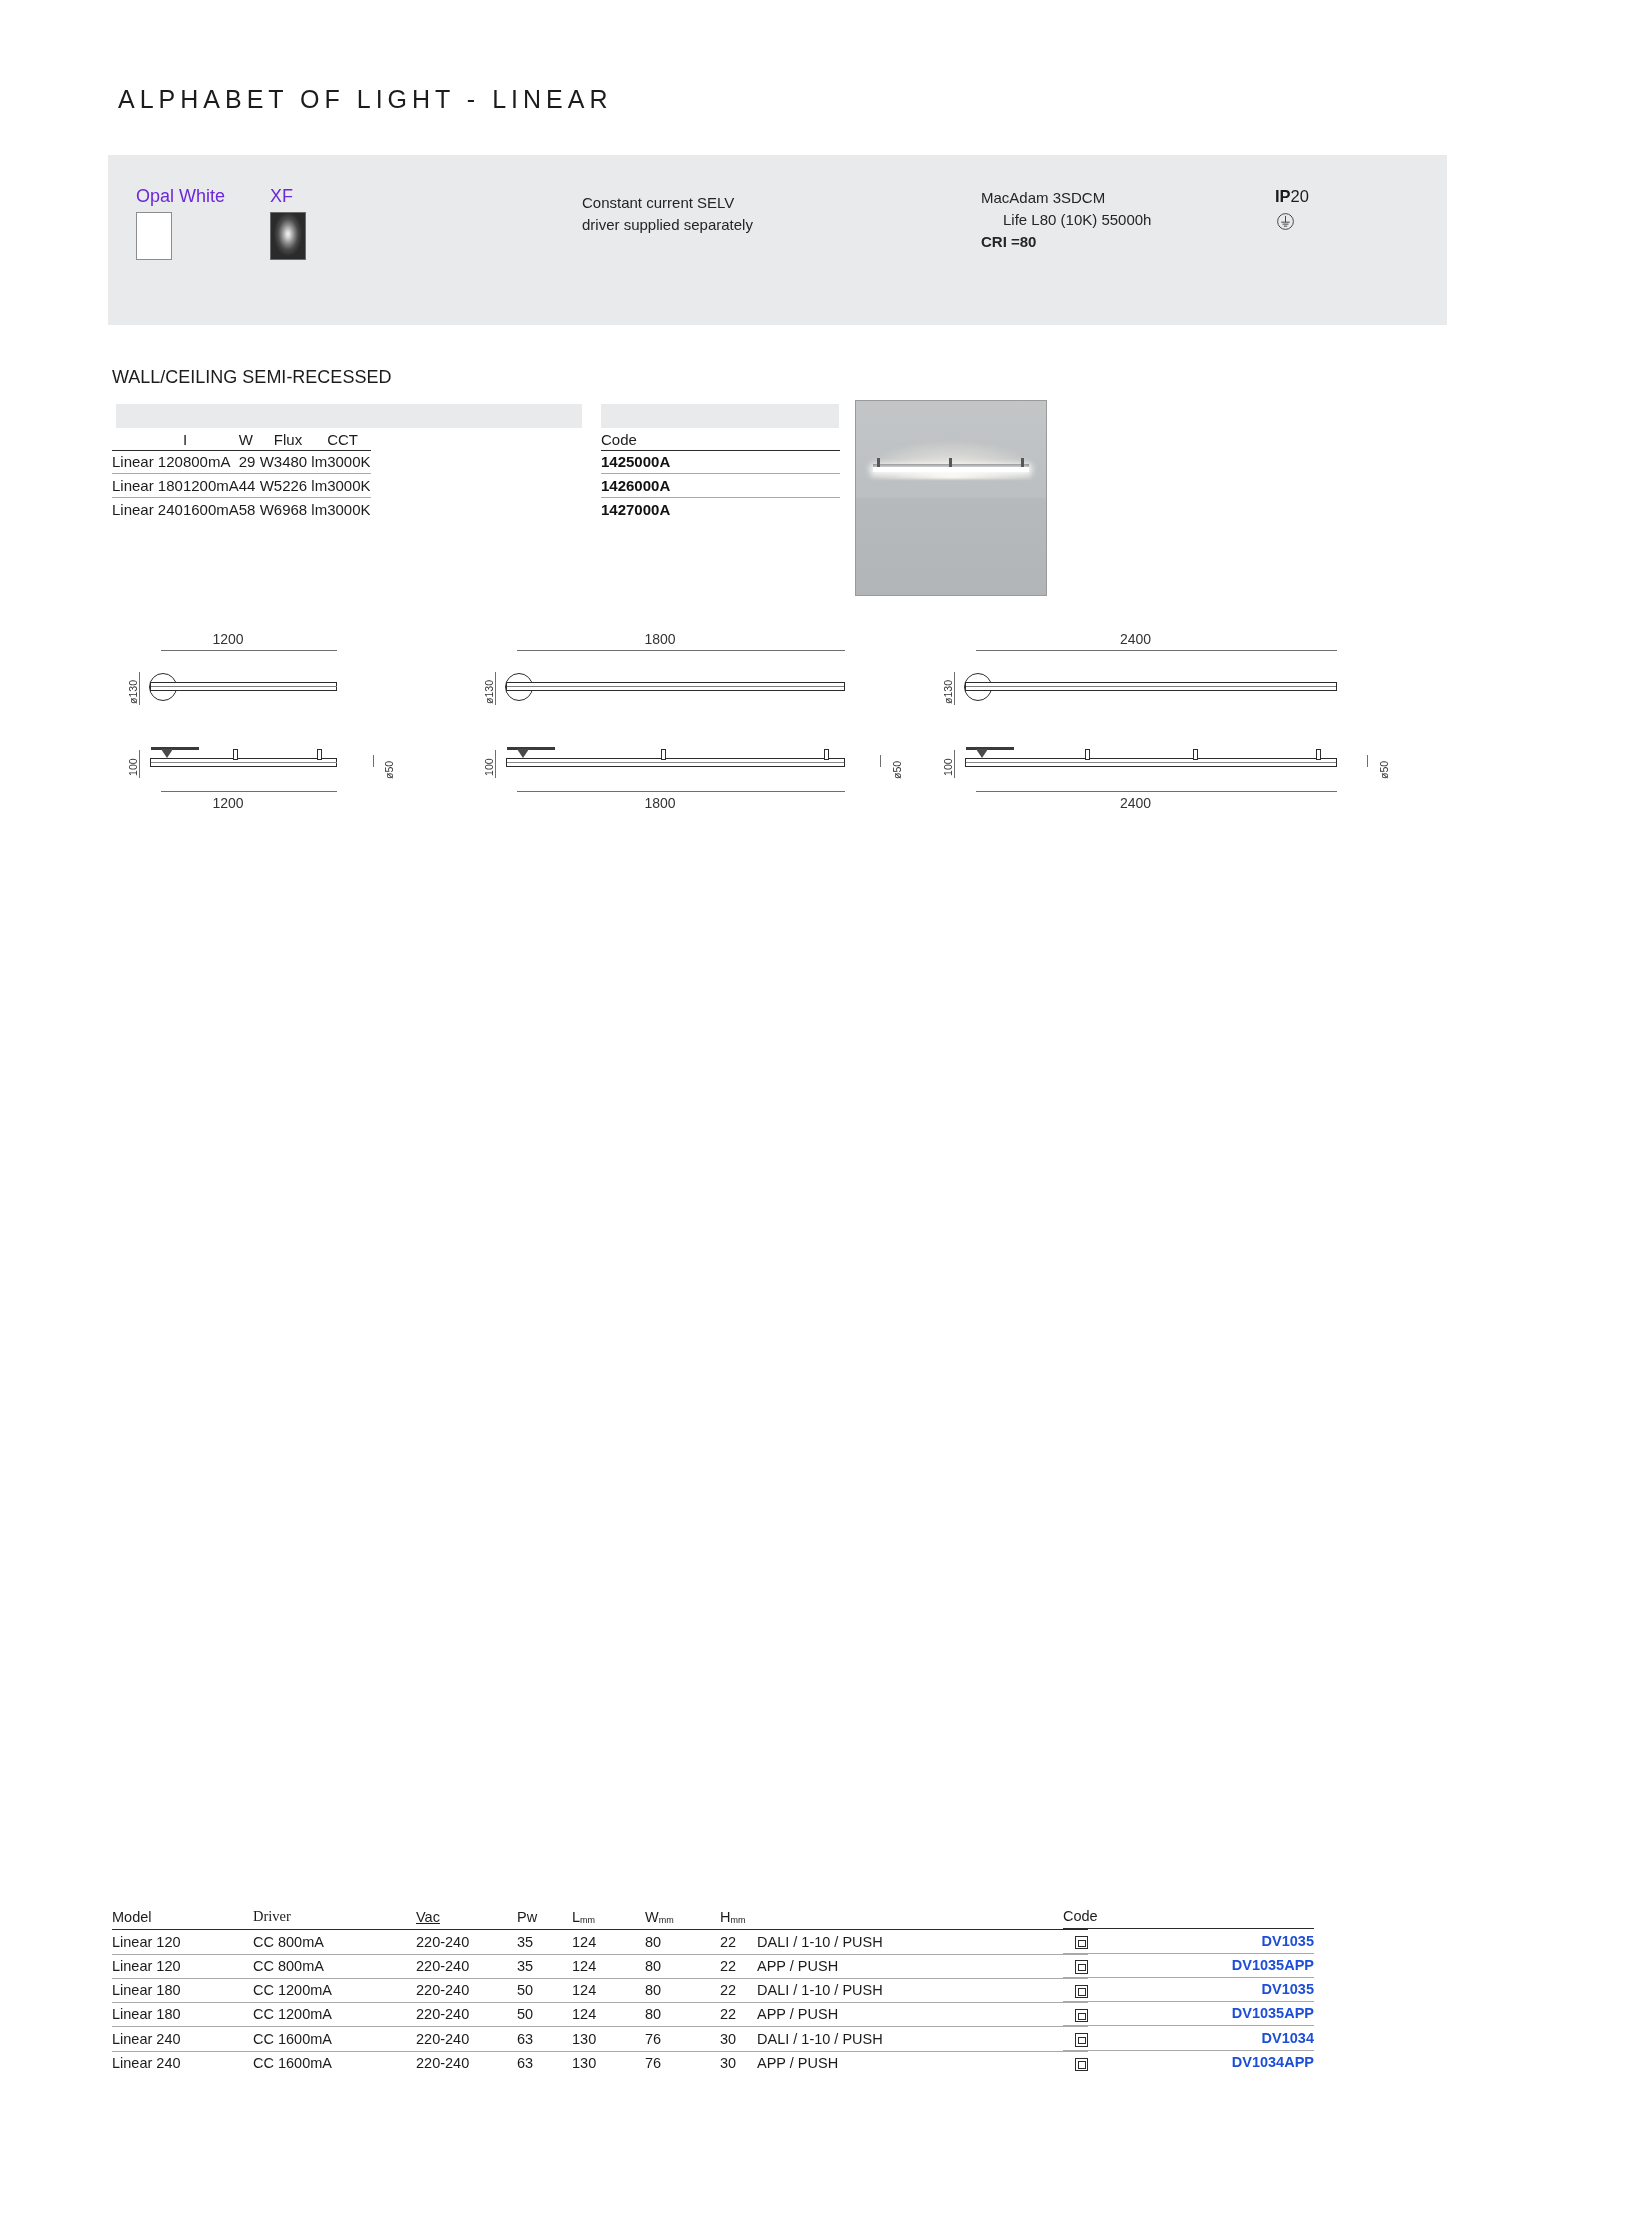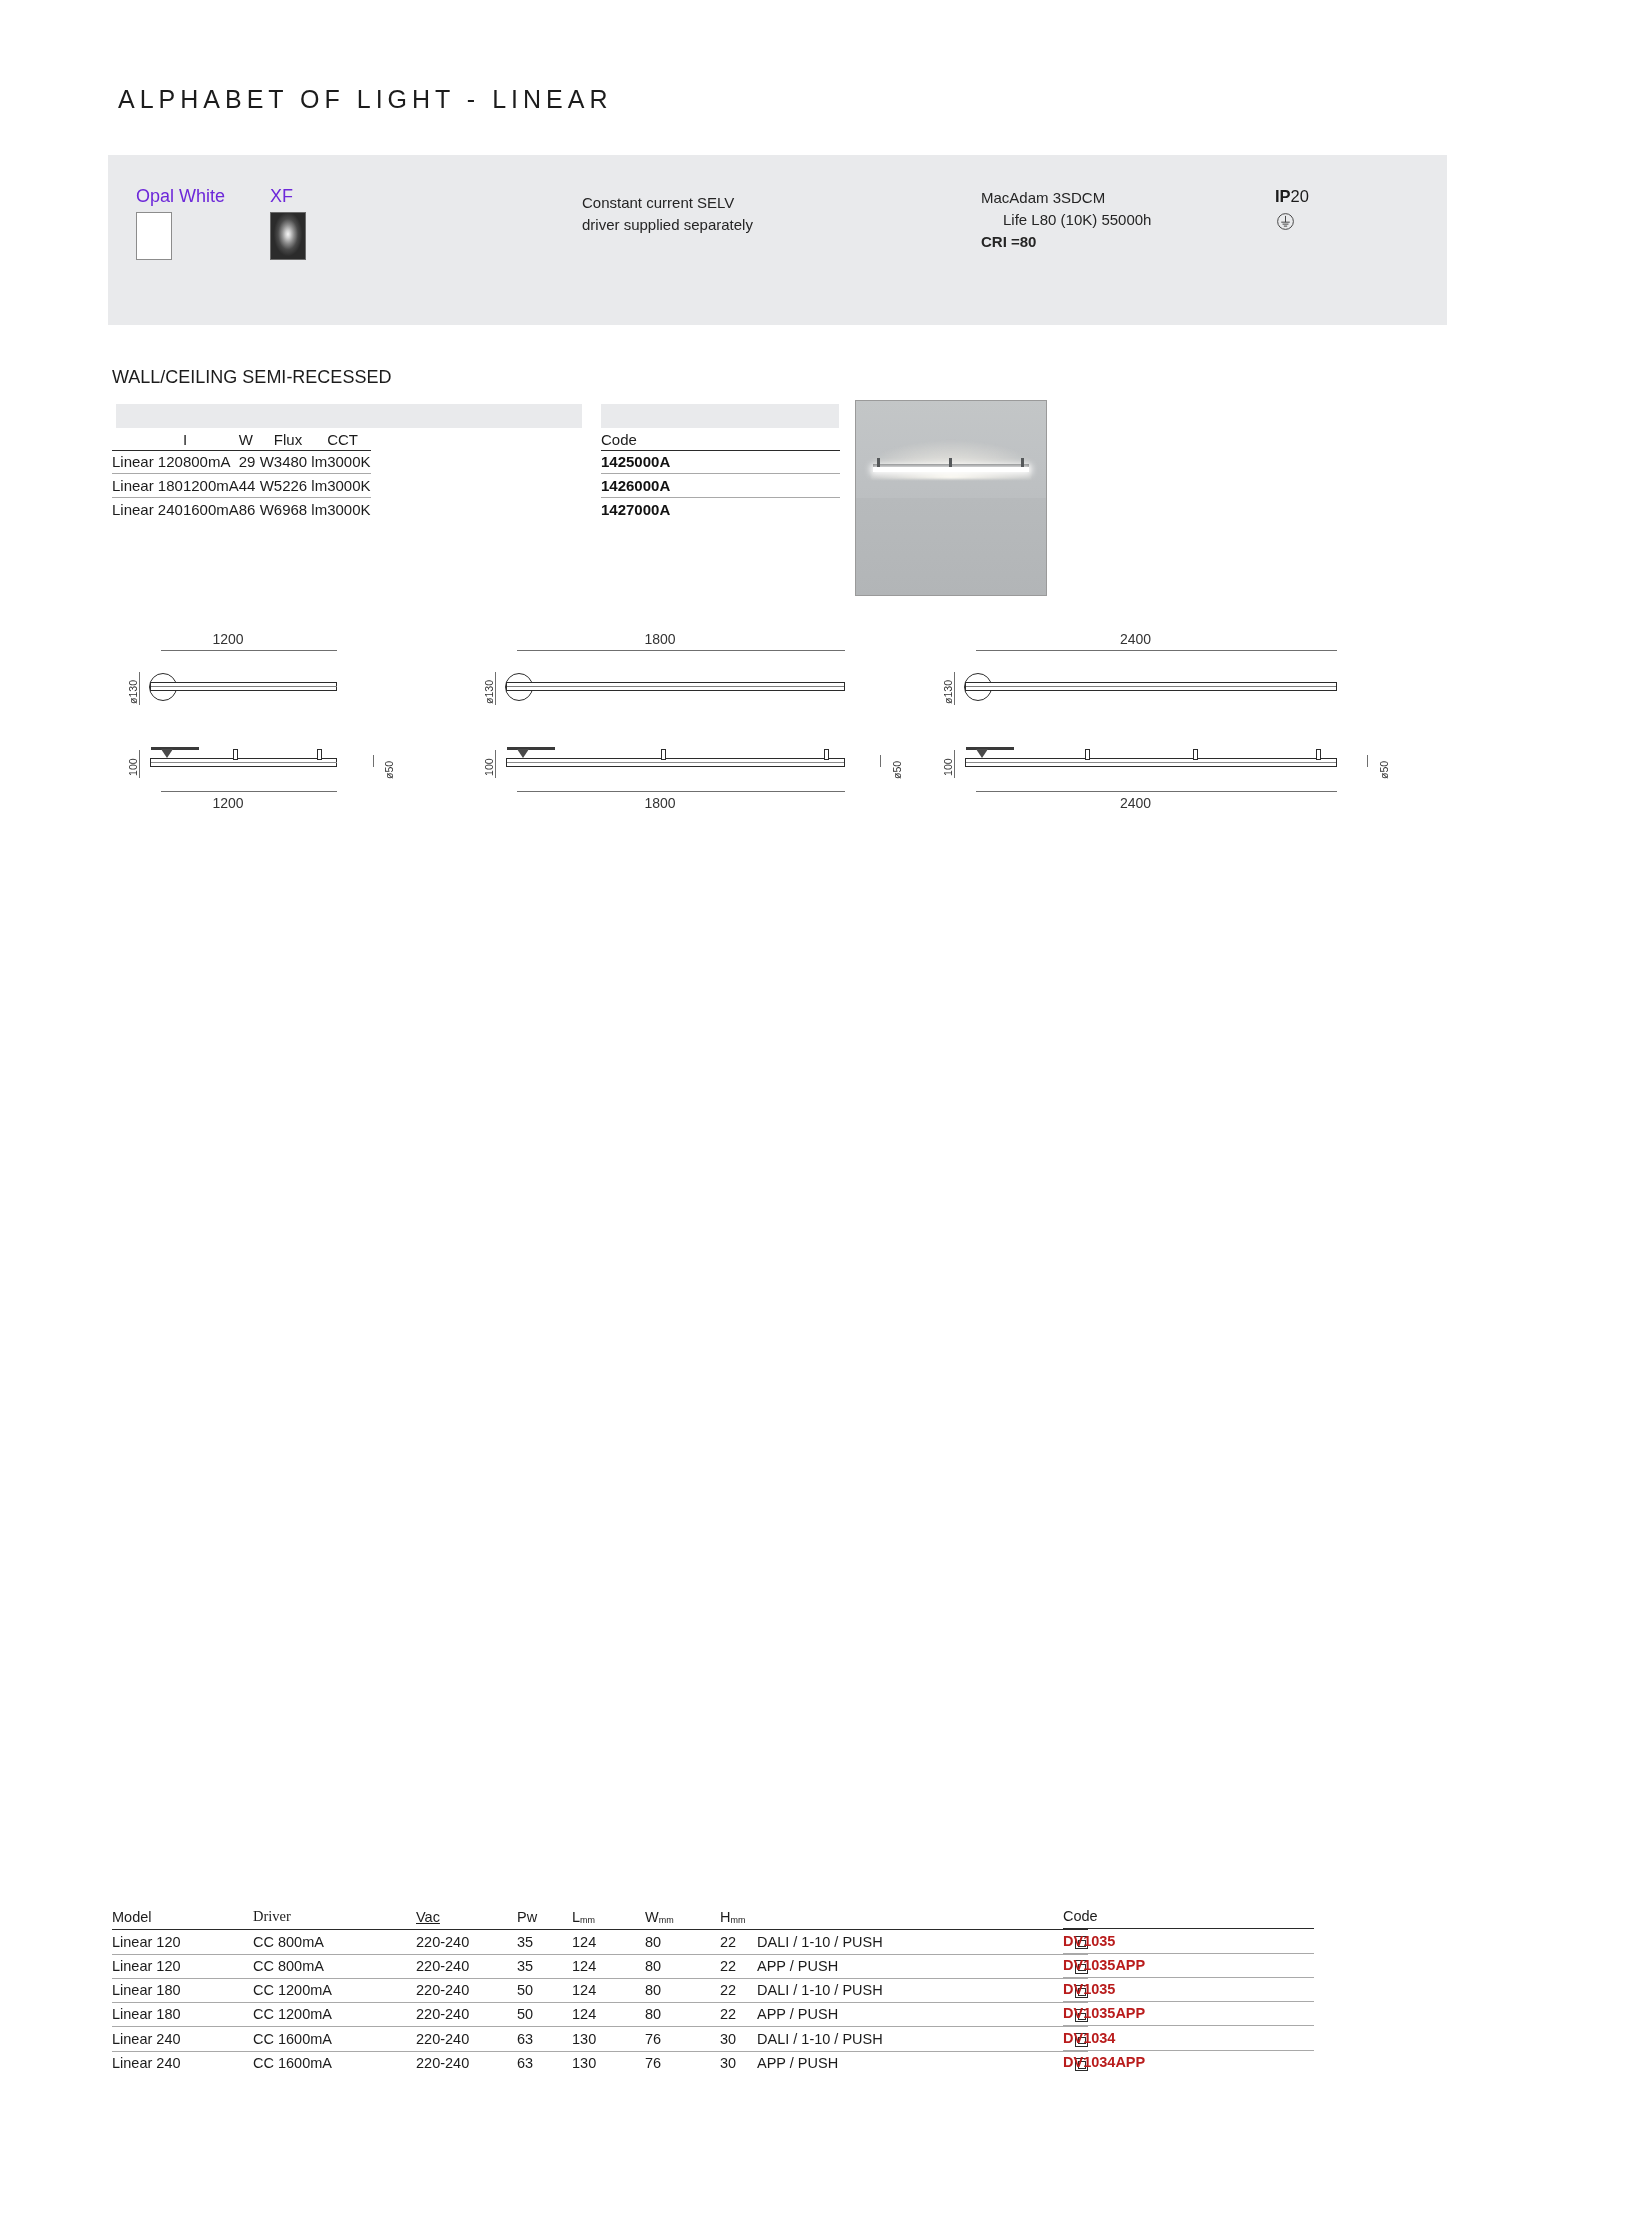--- a/index.html
+++ b/index.html
@@ -197,22 +197,22 @@
   .class2::after {
     content: ""; position: absolute; left: 2.6px; top: 2.6px;
     width: 5.3px; height: 5.3px; border: 1px solid #2b2b2b;
   }
   .drvcode-col { position: absolute; left: 1063px; top: 1905px; width: 251px; }
   .drvcode-head {
     font-size: 14.5px; color: #1c1c1c; padding: 3.3px 0 4px 0;
     border-bottom: 1.3px solid #2a2a2a; white-space: nowrap;
   }
   .drvcode-cell {
-    font-size: 14.5px; font-weight: 700; color: #b91c1c;
-    padding: 3.3px 0 4px 0; border-bottom: 0.7px solid #a9a9a9; white-space: nowrap;
+    font-size: 14.5px; font-weight: 700; color: #1d4ed8;
+    padding: 3.3px 0 4px 0; border-bottom: 0.7px solid #a9a9a9; white-space: nowrap; text-align: right;
   }
   .drvcode-cell:last-child { border-bottom: none; }
 </style>
 </head>
 <body>
 
 <div class="page">
 
   <div class="page-title">ALPHABET OF LIGHT - LINEAR</div>
 
@@ -274,21 +274,21 @@
         <tr>
           <td>Linear 180</td>
           <td>1200mA</td>
           <td>44 W</td>
           <td>5226 lm</td>
           <td>3000K</td>
         </tr>
         <tr>
           <td>Linear 240</td>
           <td>1600mA</td>
-          <td>86 W</td>
+          <td>58 W</td>
           <td>6968 lm</td>
           <td>3000K</td>
         </tr>
       </tbody>
     </table>
 
     <div class="code-col">
       <div class="code-head">Code</div>
       <div class="code-cell">1425000A</div>
       <div class="code-cell">1426000A</div>

